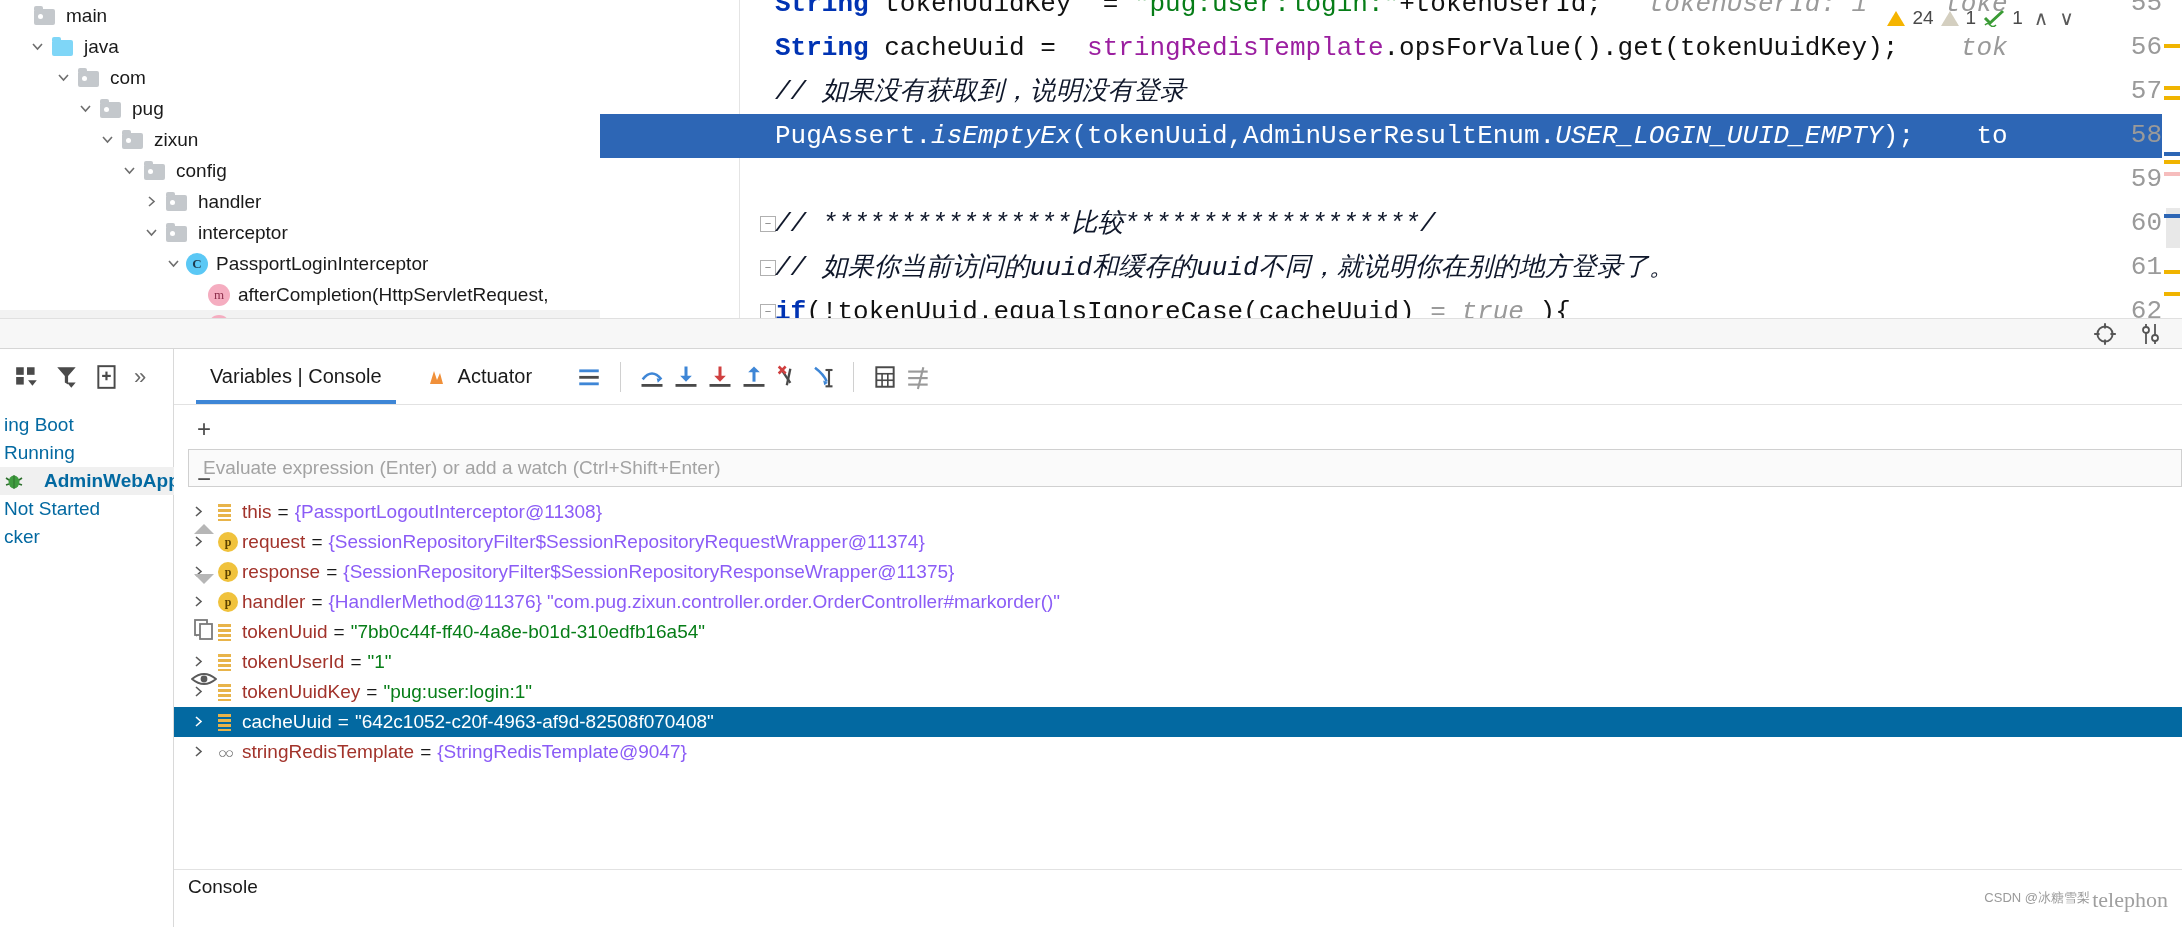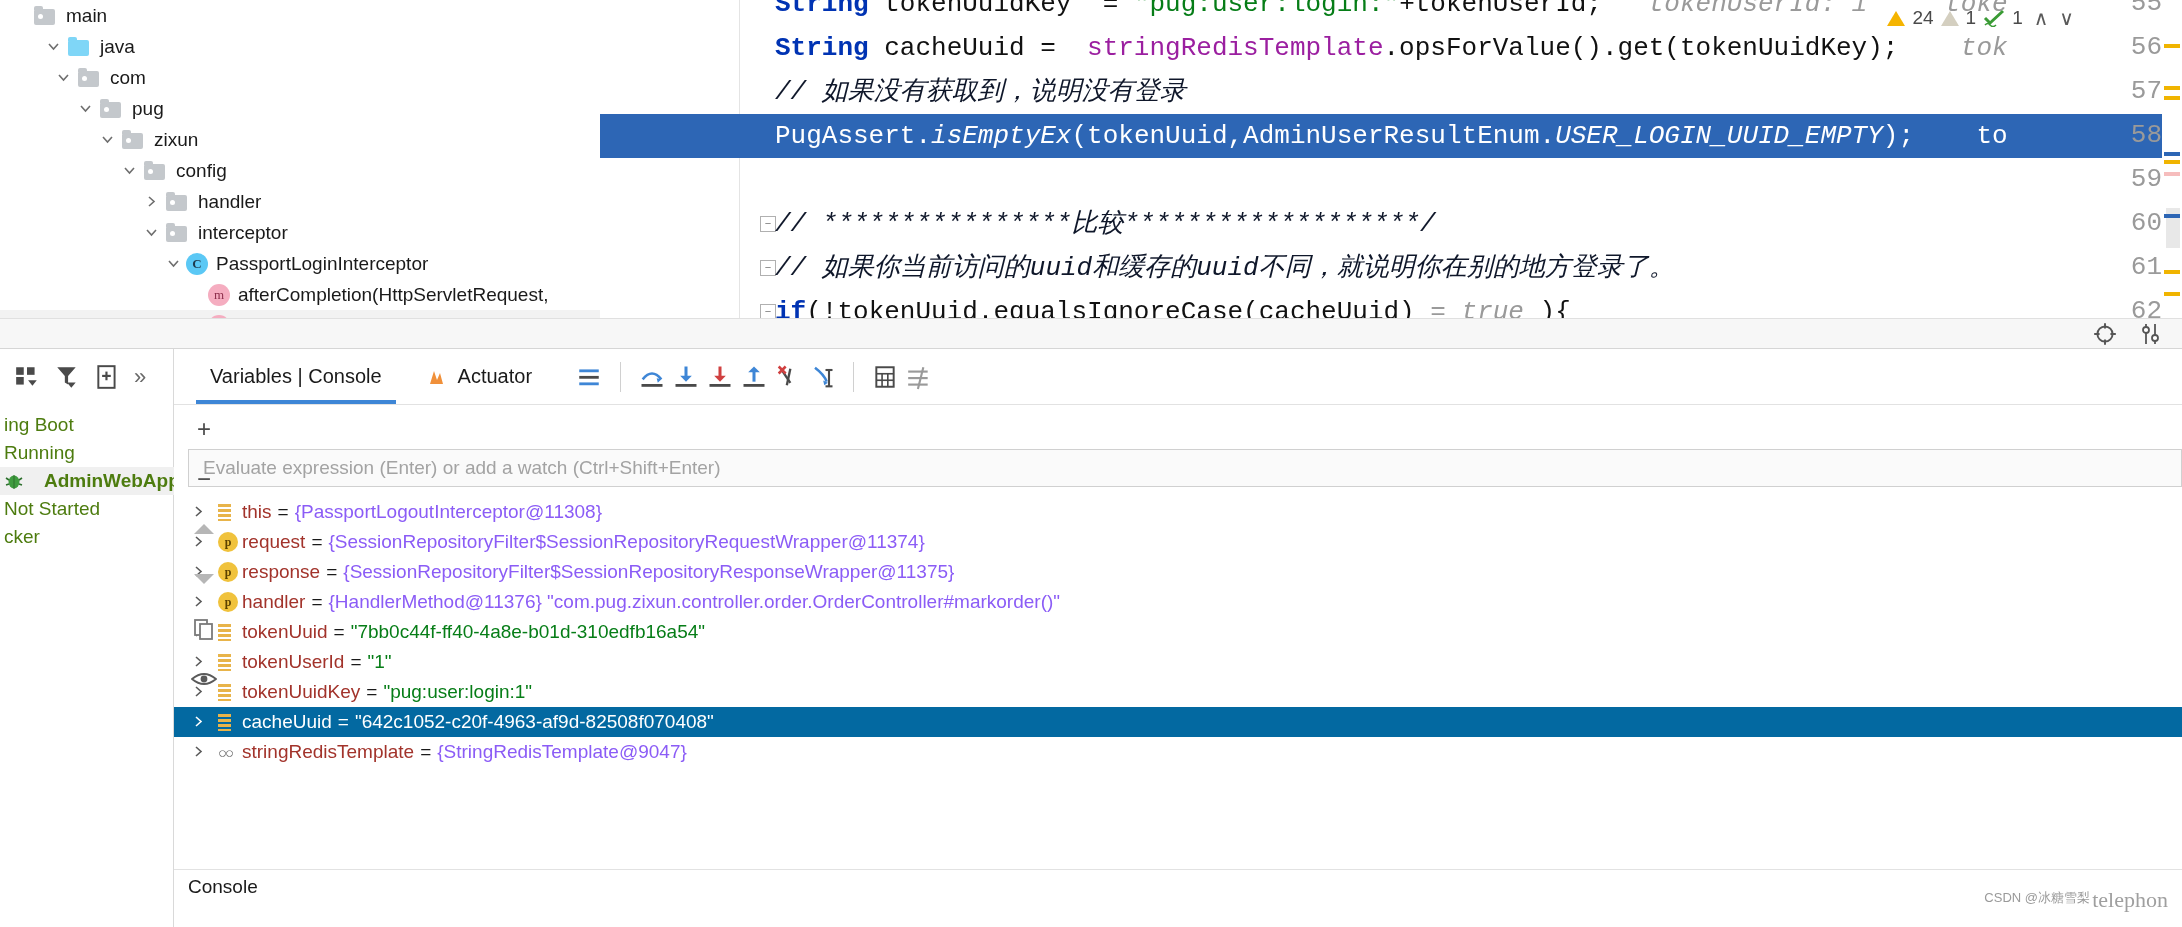--- a/index.html
+++ b/index.html
@@ -95,21 +95,21 @@
 
   
   .markerbar { position:absolute; right:0; top:0; width:20px; height:348px; background:#fff; }
   .mk { position:absolute; right:2px; width:16px; height:4px; }
 
   
   .debug { position:absolute; left:0; top:348px; width:2182px; height:579px; background:#ffffff; border-top:1px solid #d6d6d6; }
 
   
   .session { position:absolute; left:0; top:0; width:174px; height:579px; background:#ffffff; border-right:1px solid #d9d9d9; }
-  .sess-row { font-size:19px; color:#4d7c0f; padding:3px 4px; white-space:nowrap; height:28px; line-height:22px; }
+  .sess-row { font-size:19px; color:#0369a1; padding:3px 4px; white-space:nowrap; height:28px; line-height:22px; }
   .sess-row.bold { font-weight:bold; background:#f0f0f0; display:flex; align-items:center; gap:20px; }
   .bug { width:20px;height:18px;flex:none;position:relative; }
 
   
   .dbg-toolbar {
     position:absolute; left:0; top:0; width:174px; height:55px;
     display:flex; align-items:center; gap:14px; padding-left:14px;
   }
   .ticon { width:26px; height:26px; color:#3c3c3c; flex:none; }
 
@@ -195,21 +195,21 @@
   <div class="top-area">
 
     <div class="tree" id="tree">
         <div class="tree-row" style="padding-left: 6px;">
           <span class="arrow"></span>
           <span class="ficon">
             <span class="folder"></span>
           </span>
           <span class="tree-label">main</span>
         </div>
-        <div class="tree-row" style="padding-left: 40px;">
+        <div class="tree-row" style="padding-left: 24px;">
           <span class="arrow">
             <svg width="13" height="13" viewBox="0 0 13 13">
               <path d="M2 4 L6.5 9 L11 4" stroke="#6e6e6e" stroke-width="1.6" fill="none"></path>
             </svg>
           </span>
           <span class="ficon">
             <span class="folder blue"></span>
           </span>
           <span class="tree-label">java</span>
         </div>

